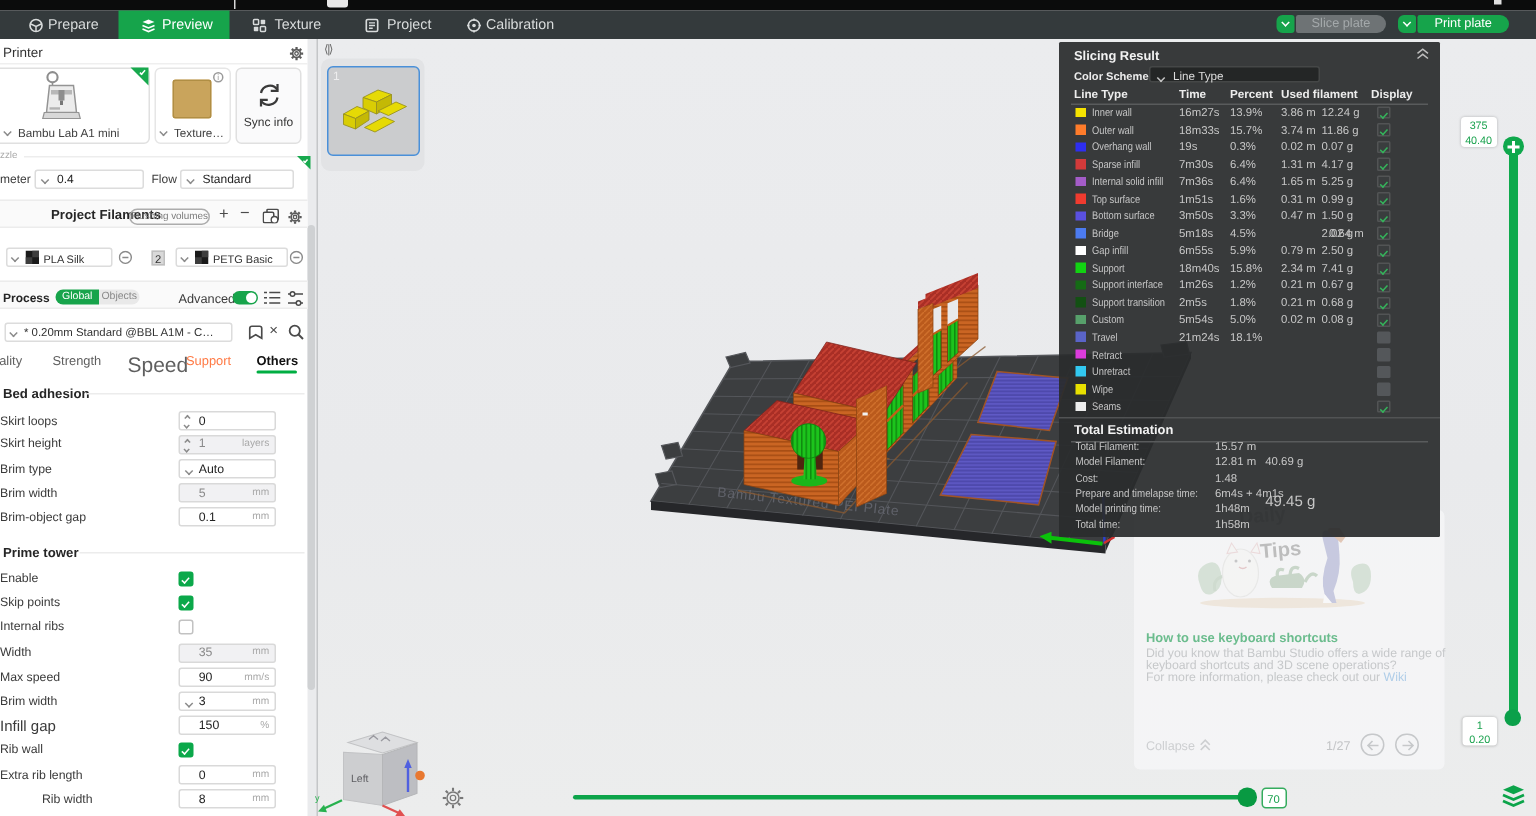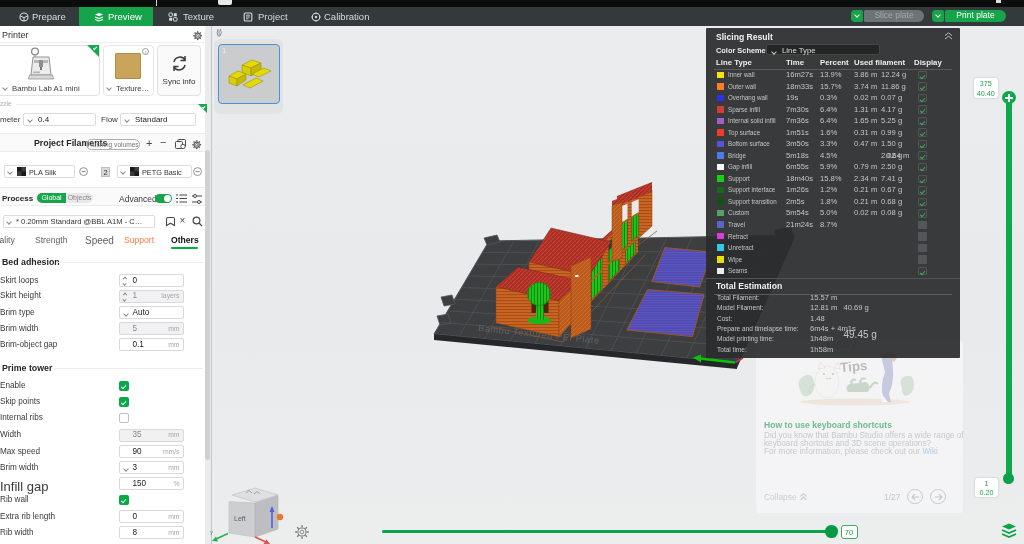--- a/index.html
+++ b/index.html
@@ -183,21 +183,21 @@
     <path d="M1.5 3 Q1.5 1.5 3 1.5 H8 Q9.5 1.5 9.5 3 V9.5 L5.5 7.2 L1.5 9.5 Z" fill="none" stroke="#4a4a4a" stroke-width="1.1"></path>
   </svg>
 <div class="ab" style="left:179.5px;top:214.5px;font-size:10px;color:#4a4a4a;">×</div>
 <svg class="ab" style="left:192px;top:215.5px;" width="11" height="11" viewBox="0 0 11 11">
     <circle cx="4.5" cy="4.5" r="3.4" fill="none" stroke="#4a4a4a" stroke-width="1.2"></circle>
     <line x1="7" y1="7" x2="10" y2="10" stroke="#4a4a4a" stroke-width="1.3"></line>
   </svg>
 
 <div class="ab" style="left:-12px;top:235px;font-size:8.6px;color:#5f5f5f;">Quality</div>
 <div class="ab" style="left:35px;top:235px;font-size:8.6px;color:#5f5f5f;">Strength</div>
-<div class="ab" style="left:85px;top:235px;font-size:10px;color:#5f5f5f;">Speed</div>
+<div class="ab" style="left:85px;top:235px;font-size:14px;color:#5f5f5f;">Speed</div>
 <div class="ab" style="left:124px;top:235px;font-size:8.6px;color:#FF7A45;">Support</div>
 <div class="ab" style="left:171px;top:235px;font-size:8.6px;font-weight:bold;color:#111;">Others</div>
 <div class="ab" style="left:171px;top:246.5px;width:27px;height:2.5px;background:#00AE42;border-radius:1px;"></div>
 <div class="ab" style="left:2px;top:257.3px;font-size:8.8px;font-weight:bold;color:#262626;">Bed adhesion</div>
 <div class="ab" style="left:58px;top:262.0px;width:145px;height:1px;background:#ECECEC;"></div>
 <div class="ab" style="left:0px;top:275.6px;font-size:8.2px;color:#3a3a3a;">Skirt loops</div>
 <div class="ab" style="left:118.5px;top:273.8px;width:65px;height:13px;background:#fff;border:1px solid #D9D9D9;border-radius:2px;"></div>
 <div class="ic" style="left:122.5px;top:277.2px;"><span class="chev" style="transform:rotate(135deg);width:3.4px;height:3.4px;border-width:1px;"></span></div>
 <div class="ic" style="left:122.5px;top:282.2px;"><span class="chev" style="width:3.4px;height:3.4px;border-width:1px;"></span></div>
 <div class="ab" style="left:132.5px;top:275.6px;font-size:8.2px;color:#222;">0</div>
@@ -235,32 +235,32 @@
 <div class="ab" style="left:179.5px;top:431.3px;font-size:6.8px;color:#A8A8A8;transform:translateX(-100%);">mm</div>
 <div class="ab" style="left:0px;top:446.7px;font-size:8.2px;color:#3a3a3a;">Max speed</div>
 <div class="ab" style="left:118.5px;top:444.9px;width:65px;height:13px;background:#fff;border:1px solid #D9D9D9;border-radius:2px;"></div>
 <div class="ab" style="left:132.5px;top:446.7px;font-size:8.2px;color:#222;">90</div>
 <div class="ab" style="left:179.5px;top:447.7px;font-size:6.8px;color:#A8A8A8;transform:translateX(-100%);">mm/s</div>
 <div class="ab" style="left:0px;top:463.0px;font-size:8.2px;color:#3a3a3a;">Brim width</div>
 <div class="ab" style="left:118.5px;top:461.2px;width:65px;height:13px;background:#fff;border:1px solid #D9D9D9;border-radius:2px;"></div>
 <div class="ic" style="left:123.5px;top:467.4px;"><span class="chev"></span></div>
 <div class="ab" style="left:132.5px;top:463.0px;font-size:8.2px;color:#222;">3</div>
 <div class="ab" style="left:179.5px;top:464.0px;font-size:6.8px;color:#A8A8A8;transform:translateX(-100%);">mm</div>
-<div class="ab" style="left:0px;top:479.0px;font-size:13px;color:#3a3a3a;">Infill gap</div>
+<div class="ab" style="left:0px;top:479.0px;font-size:10px;color:#3a3a3a;">Infill gap</div>
 <div class="ab" style="left:118.5px;top:477.2px;width:65px;height:13px;background:#fff;border:1px solid #D9D9D9;border-radius:2px;"></div>
 <div class="ab" style="left:132.5px;top:479.0px;font-size:8.2px;color:#222;">150</div>
 <div class="ab" style="left:179.5px;top:480.0px;font-size:6.8px;color:#A8A8A8;transform:translateX(-100%);">%</div>
 <div class="ab" style="left:0px;top:495.2px;font-size:8.2px;color:#3a3a3a;">Rib wall</div>
 <div class="ab" style="left:118.5px;top:494.9px;width:10px;height:10px;background:#0BA84A;border-radius:2px;"></div>
 <div class="ic" style="left:120.7px;top:498.7px;"><span class="ckw"></span></div>
 <div class="ab" style="left:0px;top:511.5px;font-size:8.2px;color:#3a3a3a;">Extra rib length</div>
 <div class="ab" style="left:118.5px;top:509.7px;width:65px;height:13px;background:#fff;border:1px solid #D9D9D9;border-radius:2px;"></div>
 <div class="ab" style="left:132.5px;top:511.5px;font-size:8.2px;color:#222;">0</div>
 <div class="ab" style="left:179.5px;top:512.5px;font-size:6.8px;color:#A8A8A8;transform:translateX(-100%);">mm</div>
-<div class="ab" style="left:0px;top:527.5px;font-size:8.2px;color:#3a3a3a;">Rib width</div>
+<div class="ab" style="left:0px;top:527.5px;font-size:8.2px;color:#3a3a3a;padding-left:28px;">Rib width</div>
 <div class="ab" style="left:118.5px;top:525.7px;width:65px;height:13px;background:#fff;border:1px solid #D9D9D9;border-radius:2px;"></div>
 <div class="ab" style="left:132.5px;top:527.5px;font-size:8.2px;color:#222;">8</div>
 <div class="ab" style="left:179.5px;top:528.5px;font-size:6.8px;color:#A8A8A8;transform:translateX(-100%);">mm</div>
 <div class="ab" style="left:212px;top:26px;width:812px;height:518px;background:linear-gradient(180deg,#EBECEE 0%,#E9EAEC 55%,#ECEDED 100%);"></div>
 <div class="ab" style="left:216px;top:28px;font-size:8px;color:#6a6a6a;letter-spacing:-1px;">⟨|⟩</div>
 <div class="ab" style="left:214px;top:39px;width:69px;height:75px;background:#E2E3E5;border-radius:6px;"></div>
 <div class="ab" style="left:217.5px;top:43.5px;width:62px;height:60px;background:#CBCCCE;border:1.5px solid #4A90D9;border-radius:4px;"></div>
 <div class="ab" style="left:222px;top:45.5px;font-size:8px;color:#EDEDee;">1</div>
 <svg class="ab" style="left:219px;top:45px;" width="59" height="57" viewBox="0 0 59 57">
  <g stroke="#98921F" stroke-width="0.6">
@@ -566,21 +566,21 @@
 <div class="ab" style="left:728px;top:208.46px;font-size:7.4px;color:#C6C6C6;transform:scaleX(0.84);transform-origin:left;">Custom</div>
 <div class="ab" style="left:786px;top:208.46px;font-size:7.6px;color:#C6C6C6;">5m54s</div>
 <div class="ab" style="left:820px;top:208.46px;font-size:7.6px;color:#C6C6C6;">5.0%</div>
 <div class="ab" style="left:854px;top:208.46px;font-size:7.6px;color:#C6C6C6;">0.02 m</div>
 <div class="ab" style="left:881px;top:208.46px;font-size:7.6px;color:#C6C6C6;">0.08 g</div>
 <div class="ab" style="left:918px;top:209.1px;width:8.5px;height:8.5px;background:#3A3D3E;border:0.8px solid #525455;border-radius:1px;"></div>
 <div class="ic" style="left:919.6px;top:213.1px;"><span class="ckg"></span></div>
 <div class="ab" style="left:717px;top:221.4px;width:6.5px;height:6.5px;background:#5A64C8;"></div>
 <div class="ab" style="left:728px;top:219.98999999999998px;font-size:7.4px;color:#C6C6C6;transform:scaleX(0.84);transform-origin:left;">Travel</div>
 <div class="ab" style="left:786px;top:219.98999999999998px;font-size:7.6px;color:#C6C6C6;">21m24s</div>
-<div class="ab" style="left:820px;top:219.98999999999998px;font-size:7.6px;color:#C6C6C6;">8.7%</div>
+<div class="ab" style="left:820px;top:219.98999999999998px;font-size:7.6px;color:#C6C6C6;">18.1%</div>
 <div class="ab" style="left:918px;top:220.6px;width:8.5px;height:8.5px;background:#54575A;border-radius:1px;"></div>
 <div class="ab" style="left:717px;top:232.9px;width:6.5px;height:6.5px;background:#DC3CDC;"></div>
 <div class="ab" style="left:728px;top:231.52px;font-size:7.4px;color:#C6C6C6;transform:scaleX(0.84);transform-origin:left;">Retract</div>
 <div class="ab" style="left:918px;top:232.1px;width:8.5px;height:8.5px;background:#54575A;border-radius:1px;"></div>
 <div class="ab" style="left:717px;top:244.4px;width:6.5px;height:6.5px;background:#32C8F0;"></div>
 <div class="ab" style="left:728px;top:243.04999999999998px;font-size:7.4px;color:#C6C6C6;transform:scaleX(0.84);transform-origin:left;">Unretract</div>
 <div class="ab" style="left:918px;top:243.6px;width:8.5px;height:8.5px;background:#54575A;border-radius:1px;"></div>
 <div class="ab" style="left:717px;top:256.0px;width:6.5px;height:6.5px;background:#E8E000;"></div>
 <div class="ab" style="left:728px;top:254.58px;font-size:7.4px;color:#C6C6C6;transform:scaleX(0.84);transform-origin:left;">Wipe</div>
 <div class="ab" style="left:918px;top:255.2px;width:8.5px;height:8.5px;background:#54575A;border-radius:1px;"></div>

